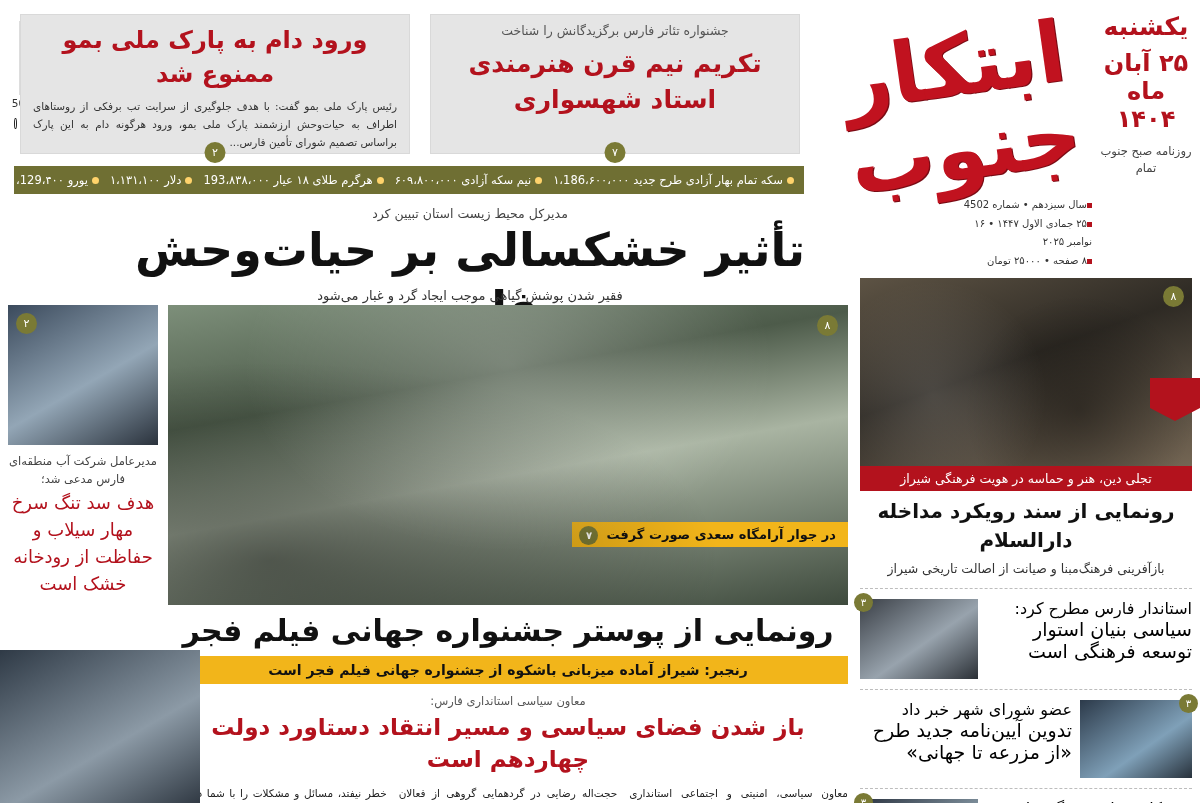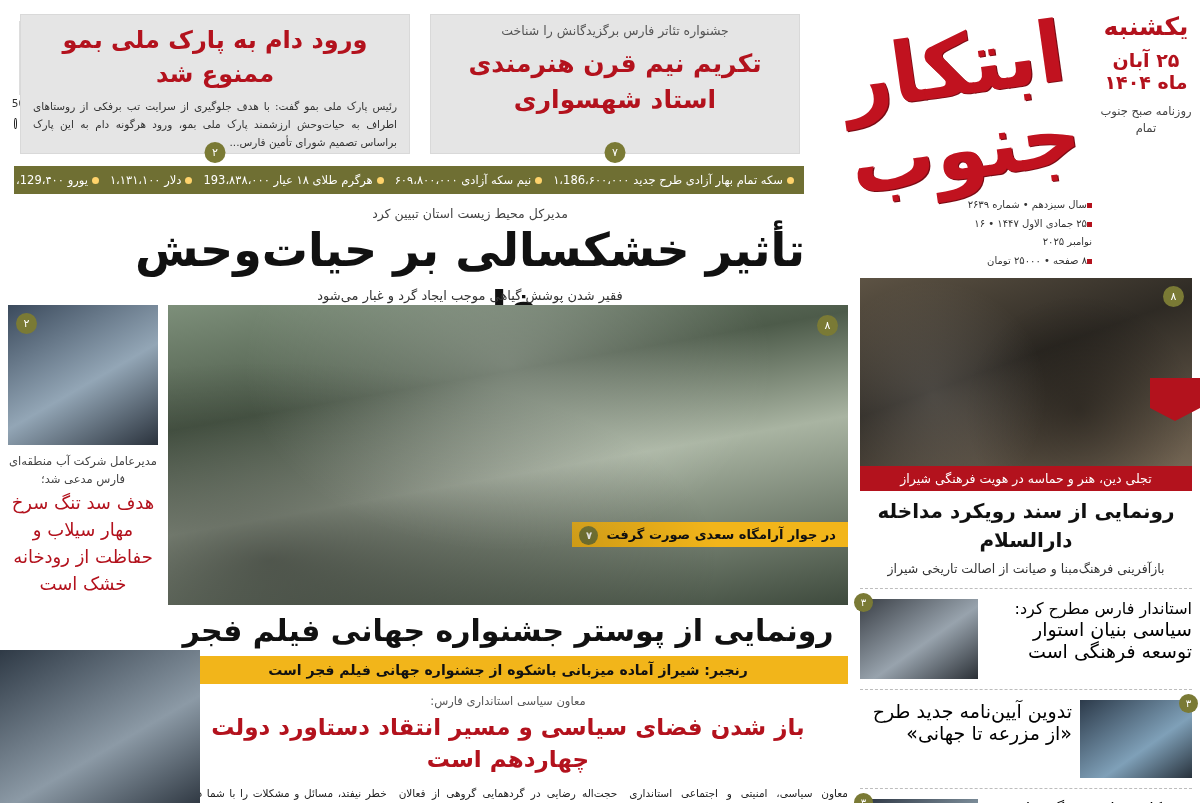--- a/index.html
+++ b/index.html
@@ -16,21 +16,21 @@
 
   .date-col {
     position:absolute; top:6px; right:8px; width:92px; height:178px;
     text-align:center; color:#b3121d;
   }
   .date-col .weekday {
     font-size:25px; font-weight:bold; color:#b3121d; letter-spacing:0px;
     margin-top:6px;
   }
   .date-col .fulldate {
-    font-size:19px; font-weight:bold; color:#b3121d; margin-top:8px;
+    font-size:24px; font-weight:bold; color:#b3121d; margin-top:8px;
   }
   .date-col .sub {
     font-size:11.5px; color:#444; margin-top:10px; line-height:1.5;
   }
 
   .qr-left { position:absolute; top:22px; left:14px; width:78px; }
   .qr-img {
     width:72px;height:72px;background:
       repeating-linear-gradient(0deg,#111 0 4px, #fff 4px 8px),
       repeating-linear-gradient(90deg,#111 0 4px, #fff 4px 8px);
@@ -227,21 +227,21 @@
           <span class="dot"></span>
           <span>دلار ۱،۱۳۱،۱۰۰</span>
         </span>
       <span class="itm">
           <span class="dot"></span>
           <span>یورو ۱،129،۴۰۰</span>
         </span>
     </div>
 
     <div class="info-col">
-      <div class="infoline b"><span class="sq"></span><span>سال سیزدهم • شماره ۲۶۳۹</span></div>
+      <div class="infoline b"><span class="sq"></span><span>سال سیزدهم • شماره 4502</span></div>
       <div class="infoline b"><span class="sq"></span><span>۲۵ جمادی الاول ۱۴۴۷ • ۱۶ نوامبر ۲۰۲۵</span></div>
       <div class="infoline b"><span class="sq"></span><span>۸ صفحه • ۲۵۰۰۰ تومان</span></div>
     </div>
   </div>
 
   <div class="main-kicker">مدیرکل محیط زیست استان تبیین کرد</div>
   <div class="main-head">تأثیر خشکسالی بر حیات‌وحش فارس</div>
   <div class="main-sub">فقیر شدن پوشش گیاهی موجب ایجاد گرد و غبار می‌شود</div>
 
   <div class="col-right">
@@ -261,20 +261,21 @@
         <div class="hl" style="text-align:right;font-size:19px">سیاسی بنیان استوار توسعه فرهنگی است</div>
       </div>
       <div class="thumb ph-c">
         <div class="minibadge">۳</div>
       </div>
     </div>
     <div class="dashed"></div>
 
     <div class="mini">
       <div class="txt">
+        <div class="kick" style="text-align:right">عضو شورای شهر خبر داد</div>
         <div class="hl" style="text-align:right;font-size:19px">تدوین آیین‌نامه جدید طرح «از مزرعه تا جهانی»</div>
       </div>
       <div class="thumb ph-b" style="order:-1;width:112px;height:78px">
         <div class="minibadge" style="left:auto;right:-6px">۳</div>
       </div>
     </div>
     <div class="dashed"></div>
 
     <div class="mini">
       <div class="txt">

